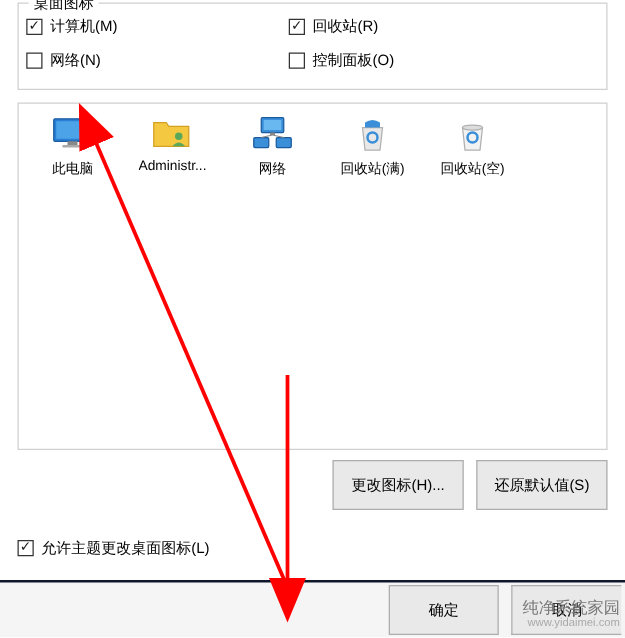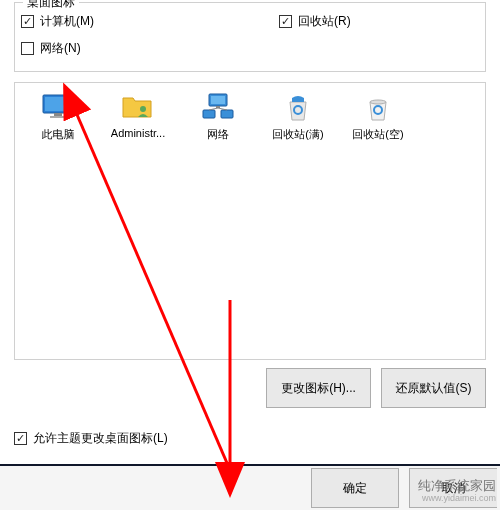--- a/index.html
+++ b/index.html
@@ -26,21 +26,20 @@
       top: -9px;
       left: 8px;
       background: #fff;
       padding: 0 4px;
       font-size: 12px;
       color: #000;
     }
     .checkbox-grid {
       display: flex;
       padding-left: 6px;
-      gap: 48px;
     }
     .checkbox-col {
       display: flex;
       flex-direction: column;
       gap: 10px;
     }
     .checkbox-col:first-child { width: 210px; }
     .checkbox-row {
       display: flex;
       align-items: center;
@@ -169,20 +168,24 @@
         <div class="checkbox-row">
           <span class="cb"></span>
           <span>网络(N)</span>
         </div>
       </div>
       <div class="checkbox-col">
         <div class="checkbox-row">
           <span class="cb checked"></span>
           <span>回收站(R)</span>
         </div>
+        <div class="checkbox-row">
+          <span class="cb"></span>
+          <span>控制面板(O)</span>
+        </div>
       </div>
     </div>
   </div>
 
   <div class="icon-panel">
     <div class="icon-item">
       <div class="icon-box">
         <svg width="34" height="28" viewBox="0 0 34 28">
           <rect x="2" y="2" width="30" height="18" rx="1" fill="#2a7fd4" stroke="#1a5a9e"></rect>
           <rect x="4" y="4" width="26" height="14" fill="#4da3e8"></rect>

